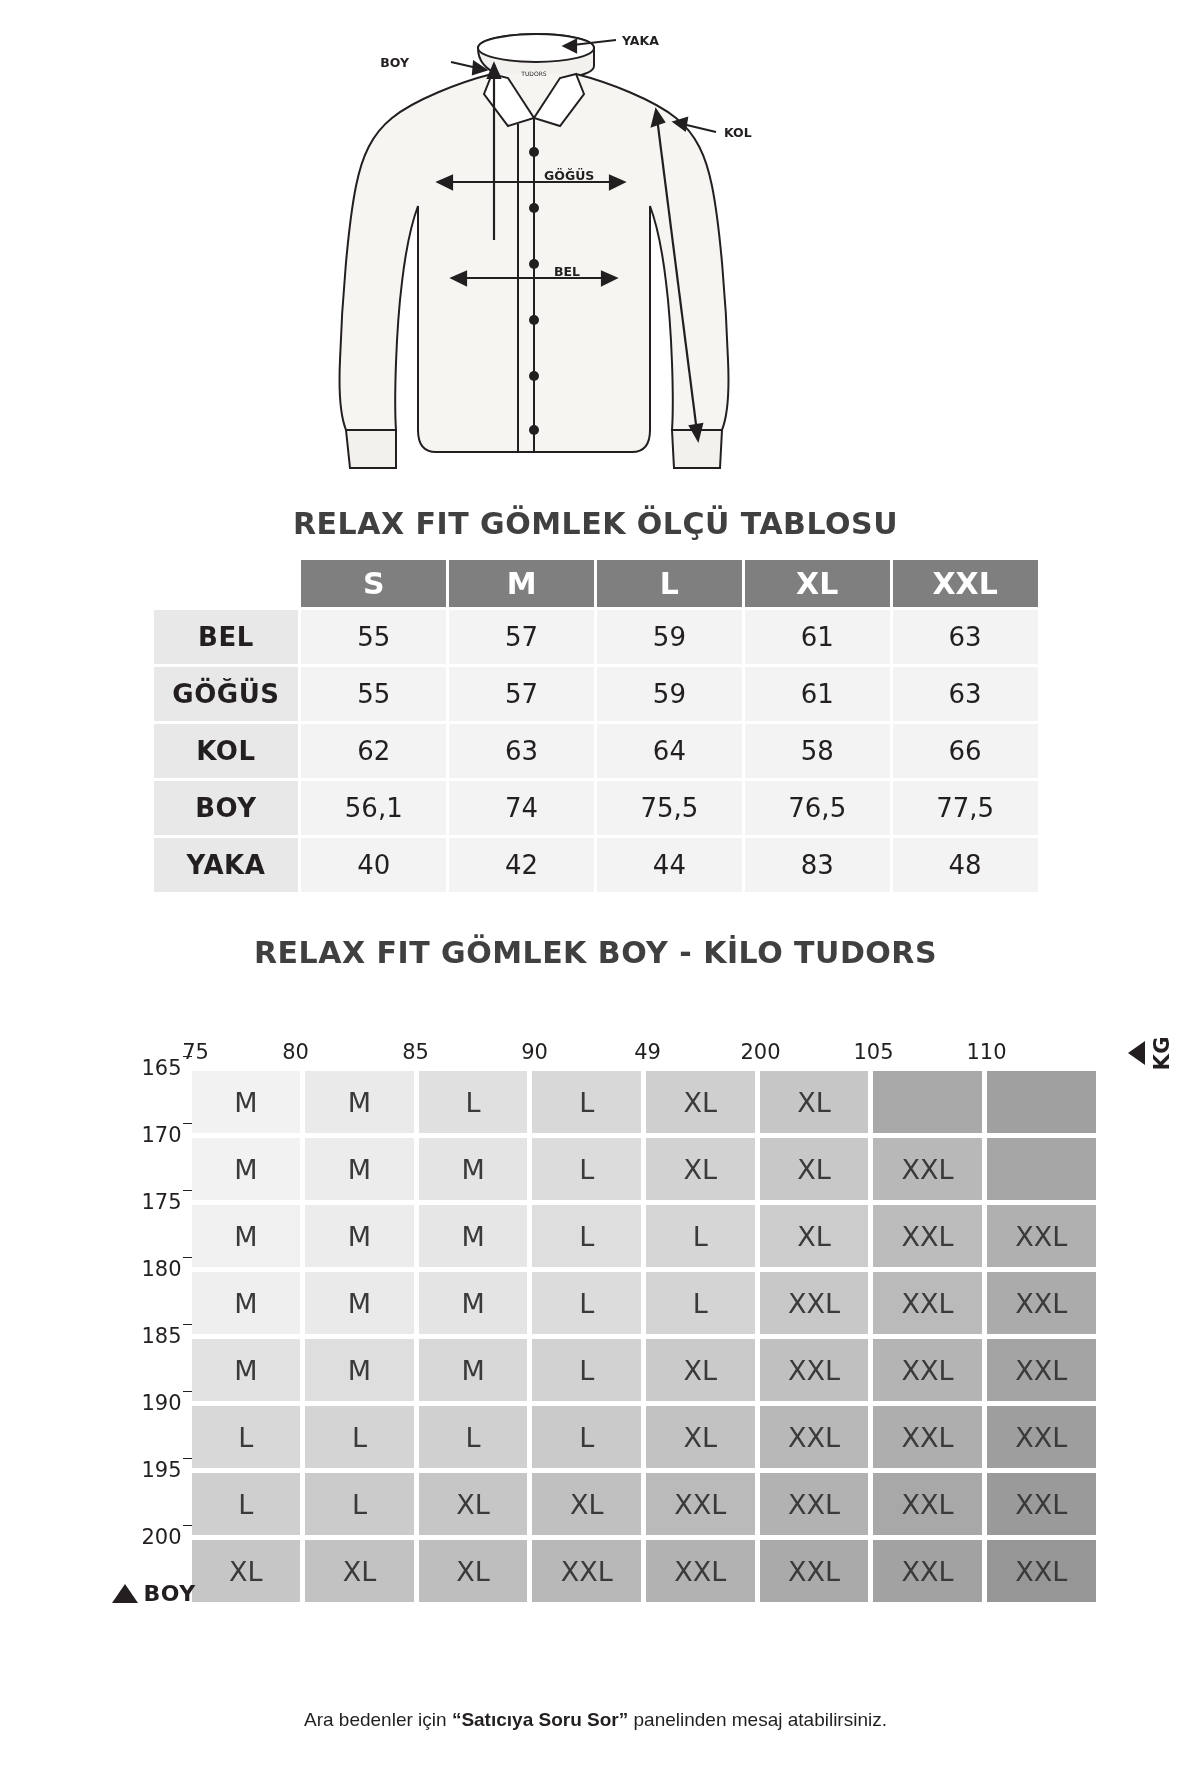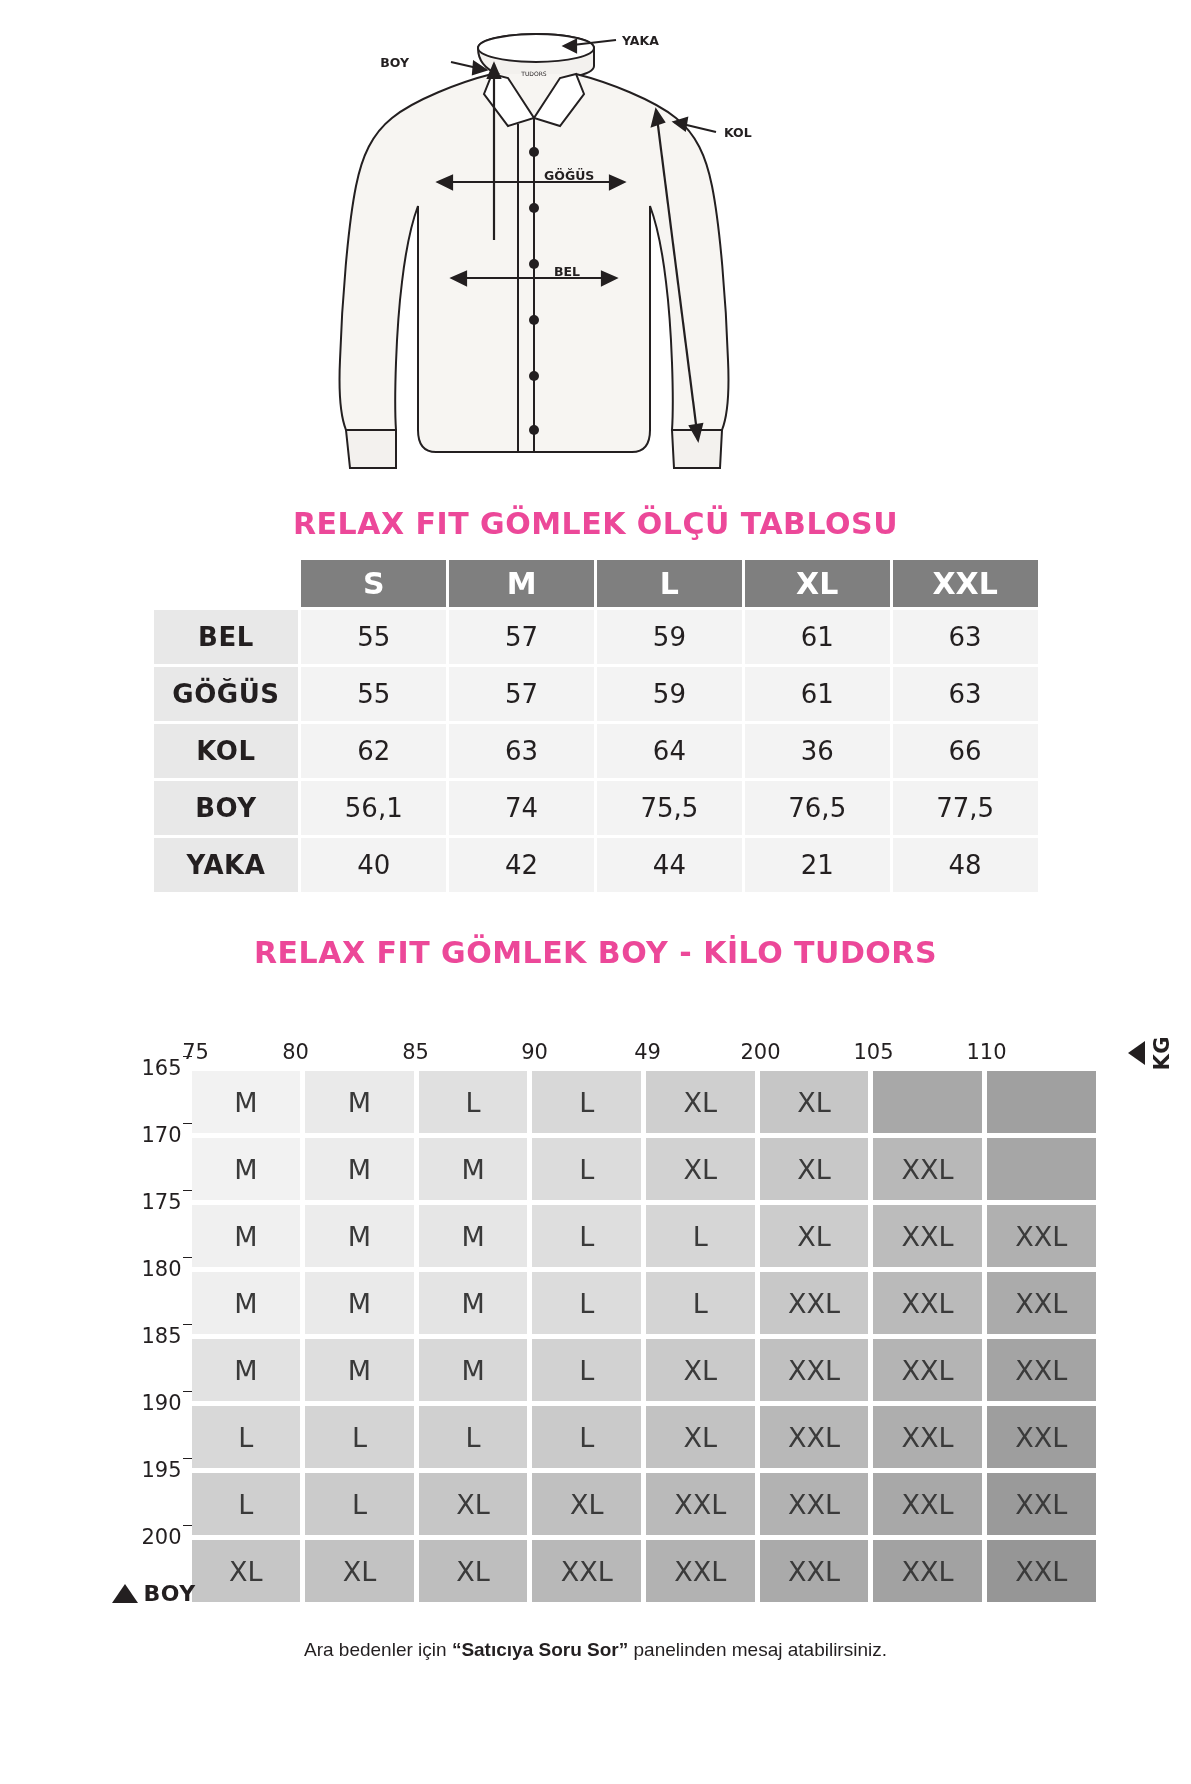--- a/index.html
+++ b/index.html
@@ -26,21 +26,21 @@
   }
   .diagram-svg { display: block; margin: 0 auto; }
 
   
   .section-title {
     text-align: center;
     font-family: "DejaVu Sans", sans-serif;
     font-weight: bold;
     font-size: 30px;
     letter-spacing: 0.5px;
-    color: #ec4899;
+    color: #404040;
     margin: 6px 0 16px 0;
   }
   .title-2 { margin-top: 40px; margin-bottom: 30px; }
 
   
   .size-table {
     border-collapse: collapse;
     margin: 0 auto;
     width: 890px;
     table-layout: fixed;
@@ -178,21 +178,21 @@
     font-weight: bold;
     font-size: 22px;
     letter-spacing: 0.5px;
   }
 
   .footnote {
     text-align: center;
     font-family: "Liberation Sans", sans-serif;
     font-size: 19px;
     color: #231f20;
-    margin-top: 32px;
+    margin-top: 102px;
     padding-bottom: 26px;
   }
   .footnote b { font-weight: bold; }
 </style>
 </head>
 <body>
 
 <div class="page">
 
   <div class="diagram-wrap">
@@ -290,37 +290,37 @@
         <td>57</td>
         <td>59</td>
         <td>61</td>
         <td>63</td>
       </tr>
       <tr>
         <th>KOL</th>
         <td>62</td>
         <td>63</td>
         <td>64</td>
-        <td>36</td>
+        <td>58</td>
         <td>66</td>
       </tr>
       <tr>
         <th>BOY</th>
         <td>56,1</td>
         <td>74</td>
         <td>75,5</td>
         <td>76,5</td>
         <td>77,5</td>
       </tr>
       <tr>
         <th>YAKA</th>
         <td>40</td>
         <td>42</td>
         <td>44</td>
-        <td>21</td>
+        <td>83</td>
         <td>48</td>
       </tr>
     </tbody>
   </table>
 
   <div class="section-title title-2">RELAX FIT GÖMLEK BOY - KİLO TUDORS</div>
 
   <div class="grid-wrap">
 
     <div class="kg-axis">

